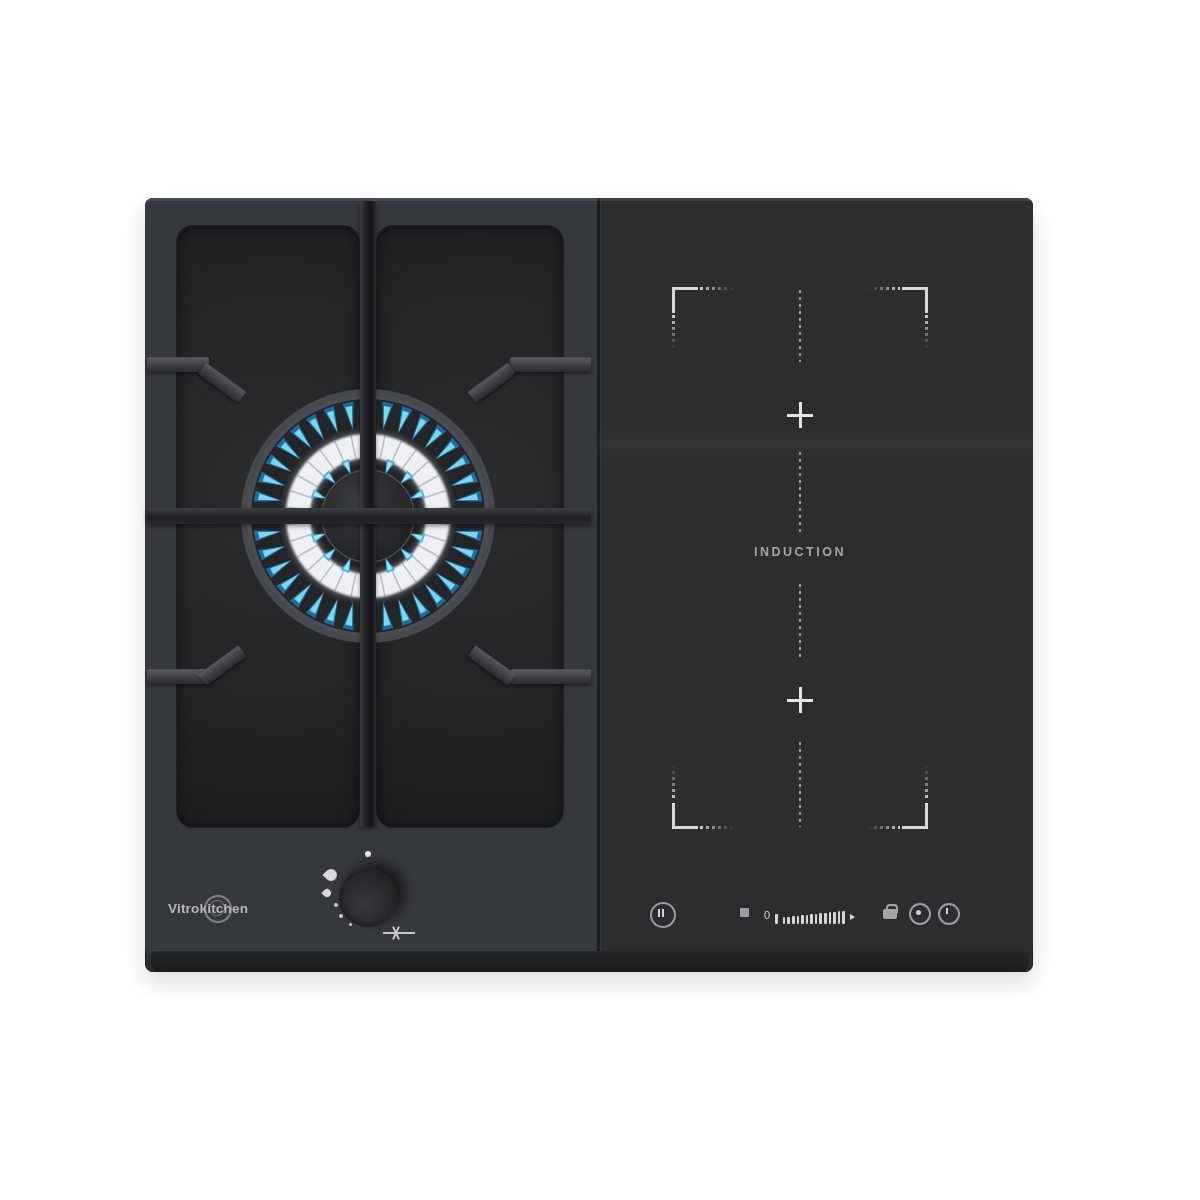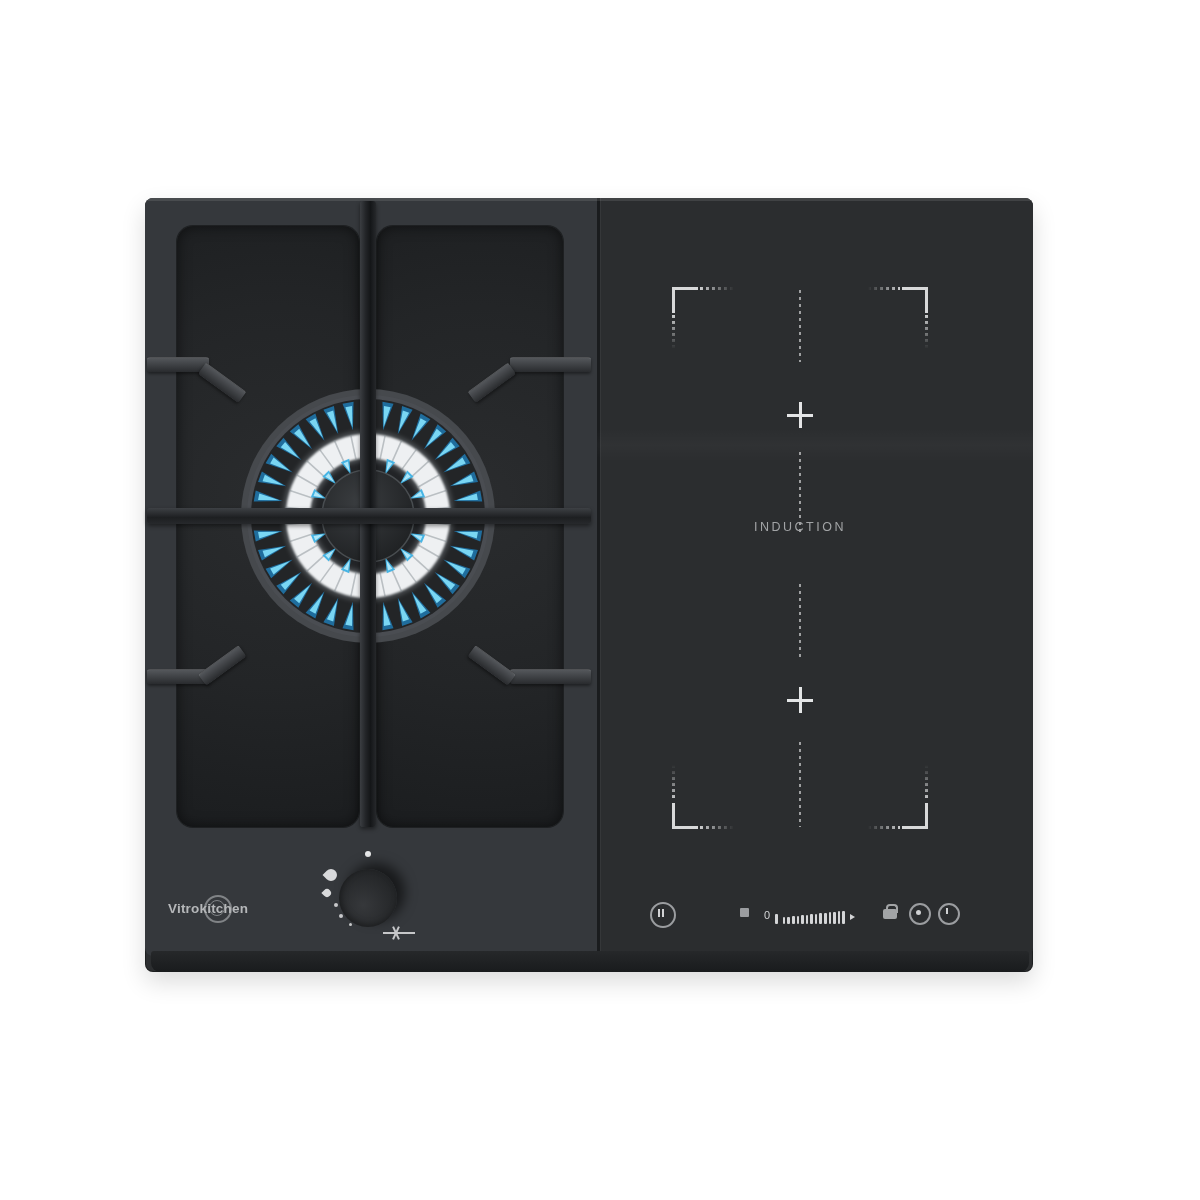--- a/index.html
+++ b/index.html
@@ -58,22 +58,22 @@
         background-image:repeating-linear-gradient(180deg,#cdcecf 0 3px,transparent 3px 6px);}
   .fade-r{-webkit-mask-image:linear-gradient(to right,#000,transparent);mask-image:linear-gradient(to right,#000,transparent);}
   .fade-l{-webkit-mask-image:linear-gradient(to left,#000,transparent);mask-image:linear-gradient(to left,#000,transparent);}
   .fade-d{-webkit-mask-image:linear-gradient(to bottom,#000,transparent);mask-image:linear-gradient(to bottom,#000,transparent);}
   .fade-u{-webkit-mask-image:linear-gradient(to top,#000,transparent);mask-image:linear-gradient(to top,#000,transparent);}
   .dashv{left:799px;width:2px;z-index:2;opacity:.8;
         background-image:repeating-linear-gradient(180deg,#bcbdbe 0 3px,transparent 3px 7px);}
   .plus{width:26px;height:26px;z-index:2;}
   .plus .ph{position:absolute;left:0;top:11.5px;width:26px;height:3px;background:#e4e5e6;}
   .plus .pv{position:absolute;left:11.5px;top:0;width:3px;height:26px;background:#e4e5e6;}
-  #induction-label{left:700px;top:520px;width:200px;text-align:center;font-size:12.5px;
-        letter-spacing:2.5px;color:#a2a4a6;font-weight:400;z-index:2;}
+  #induction-label{left:700px;top:545px;width:200px;text-align:center;font-size:12.5px;
+        letter-spacing:2.5px;color:#a2a4a6;font-weight:700;z-index:2;}
 
   
   #logo{left:168px;top:898px;width:130px;height:26px;z-index:5;}
   #logo-ring{position:absolute;left:36px;top:-3px;width:24px;height:24px;border:2px solid #808386;border-radius:50%;}
   #logo-ring-inner{position:absolute;left:41px;top:2px;width:14px;height:14px;border:1px solid #808386;border-radius:50%;}
   #logo-text{position:absolute;left:0;top:3px;font-size:13.5px;font-weight:bold;color:#b5b7b9;letter-spacing:.2px;}
 
   
   #knob{left:339px;top:869px;width:58px;height:58px;border-radius:50%;z-index:5;
         border:3px solid #90939

